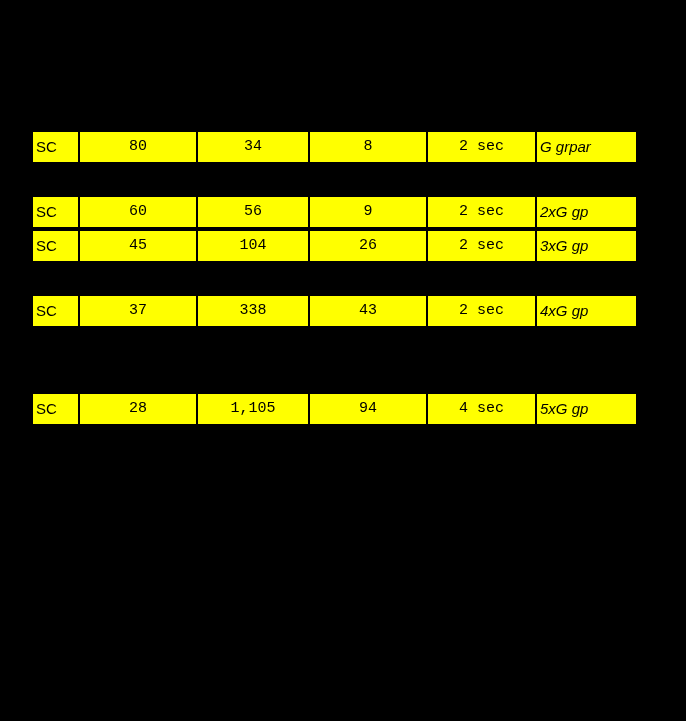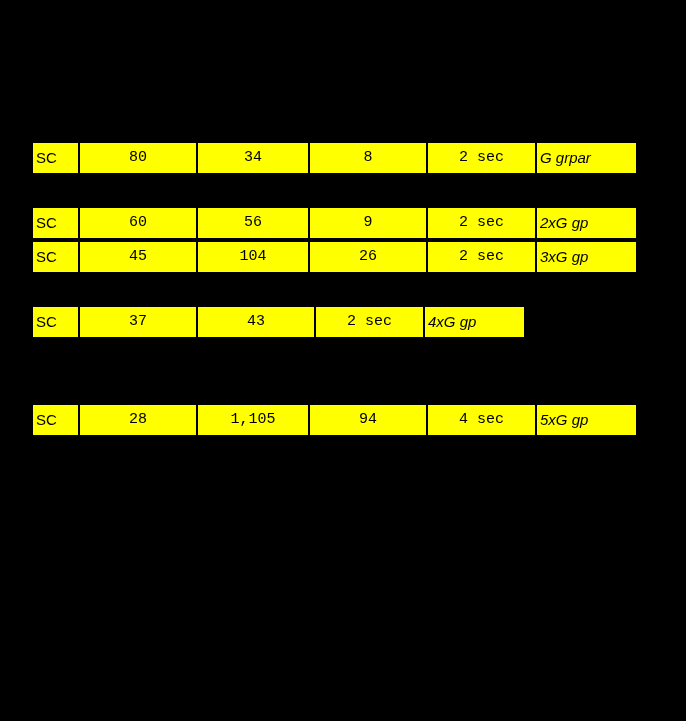--- a/index.html
+++ b/index.html
@@ -31,21 +31,20 @@
   .cell {
     background: #ffff00;
     color: #000000;
     font-size: 15px;
     line-height: 30px;
     height: 30px;
     box-sizing: border-box;
     overflow: hidden;
     white-space: nowrap;
     border-right: 2px solid #000000;
-    margin-top: 11px;
   }
   .cell:last-child {
     border-right: none;
     font-style: italic;
   }
   .cell.left {
     text-align: left;
     padding-left: 3px;
   }
   .cell.center {
@@ -87,20 +86,21 @@
     <div class="cell center c1">45</div>
     <div class="cell center c2">104</div>
     <div class="cell center c3">26</div>
     <div class="cell center c4">2 sec</div>
     <div class="cell left c5">3xG gp</div>
   </div>
 
   <div class="row" style="left:33px; top:296px;">
     <div class="cell left c0">SC</div>
     <div class="cell center c1">37</div>
+    <div class="cell center c2">338</div>
     <div class="cell center c3">43</div>
     <div class="cell center c4">2 sec</div>
     <div class="cell left c5">4xG gp</div>
   </div>
 
   <div class="row" style="left:33px; top:394px;">
     <div class="cell left c0">SC</div>
     <div class="cell center c1">28</div>
     <div class="cell center c2">1,105</div>
     <div class="cell center c3">94</div>

